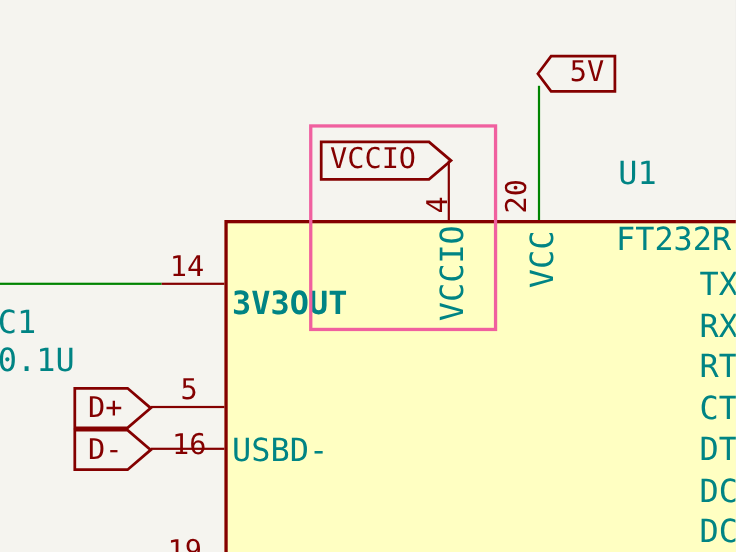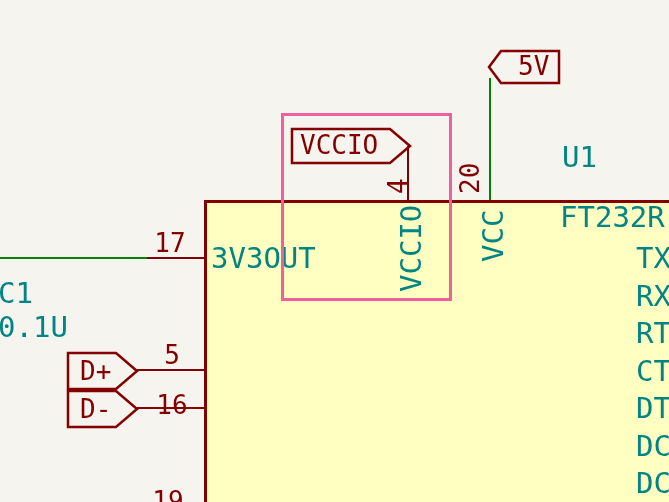--- a/index.html
+++ b/index.html
@@ -48,39 +48,40 @@
   </svg>
   <div class="abs txt red t26" style="left:300px; top:131px;">VCCIO</div>
   <div class="abs pinline" style="left:407px; top:146px; width:2px; height:54px;"></div>
   <div class="abs txt red t26 vtext" style="left:384px; top:194px;">4</div>
   <div class="abs txt teal t29 vtext" style="left:396px; top:292px;">VCCIO</div>
 
   <div class="abs sel-box" style="left:281px; top:113px; width:171px; height:188px;"></div>
 
   <div class="abs wire" style="left:0px; top:257px; width:147px; height:2px;"></div>
   <div class="abs pinline" style="left:147px; top:257px; width:57px; height:2px;"></div>
-  <div class="abs txt red t26 ctr" style="left:150px; top:229px; width:40px;">17</div>
-  <div class="abs txt teal t29" style="left:211px; top:243px;">3V3OUT</div>
+  <div class="abs txt red t26 ctr" style="left:150px; top:229px; width:40px;">14</div>
+  <div class="abs txt teal t29" style="left:211px; top:260px;font-weight:bold;">3V3OUT</div>
 
   <div class="abs txt teal t29" style="left:-2px; top:278px;">C1</div>
   <div class="abs txt teal t29" style="left:-2px; top:312px;">0.1U</div>
 
   <svg class="abs shape" style="left:66px; top:351px;" width="74" height="40" viewBox="0 0 74 40">
     <polygon points="2,2 50,2 71,20 50,38 2,38"></polygon>
   </svg>
   <div class="abs txt red t26" style="left:80px; top:357px;">D+</div>
   <div class="abs pinline" style="left:137px; top:369px; width:67px; height:2px;"></div>
   <div class="abs txt red t26 ctr" style="left:152px; top:341px; width:40px;">5</div>
 
   <svg class="abs shape" style="left:66px; top:389px;" width="74" height="40" viewBox="0 0 74 40">
     <polygon points="2,2 50,2 71,20 50,38 2,38"></polygon>
   </svg>
   <div class="abs txt red t26" style="left:80px; top:395px;">D-</div>
   <div class="abs pinline" style="left:137px; top:407px; width:67px; height:2px;"></div>
   <div class="abs txt red t26 ctr" style="left:152px; top:379px; width:40px;margin-top:12px;">16</div>
+  <div class="abs txt teal t29" style="left:211px; top:394px;">USBD-</div>
 
   <div class="abs txt red t26 ctr" style="left:148px; top:487px; width:40px;">19</div>
 
   <div class="abs txt teal t29" style="left:636px; top:243px;">TX</div>
   <div class="abs txt teal t29" style="left:636px; top:281px;">RX</div>
   <div class="abs txt teal t29" style="left:636px; top:318px;">RT</div>
   <div class="abs txt teal t29" style="left:636px; top:356px;">CT</div>
   <div class="abs txt teal t29" style="left:636px; top:393px;">DT</div>
   <div class="abs txt teal t29" style="left:636px; top:431px;">DC</div>
   <div class="abs txt teal t29" style="left:636px; top:468px;">DC</div>

